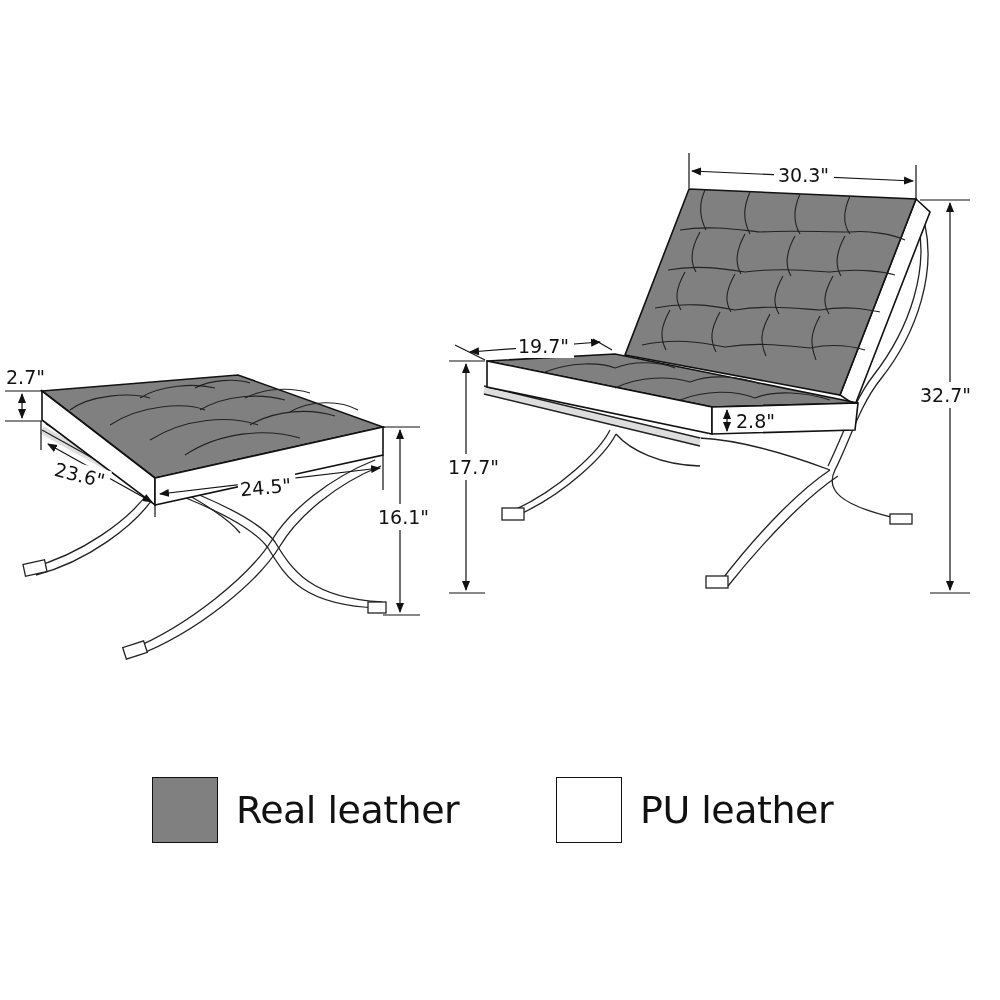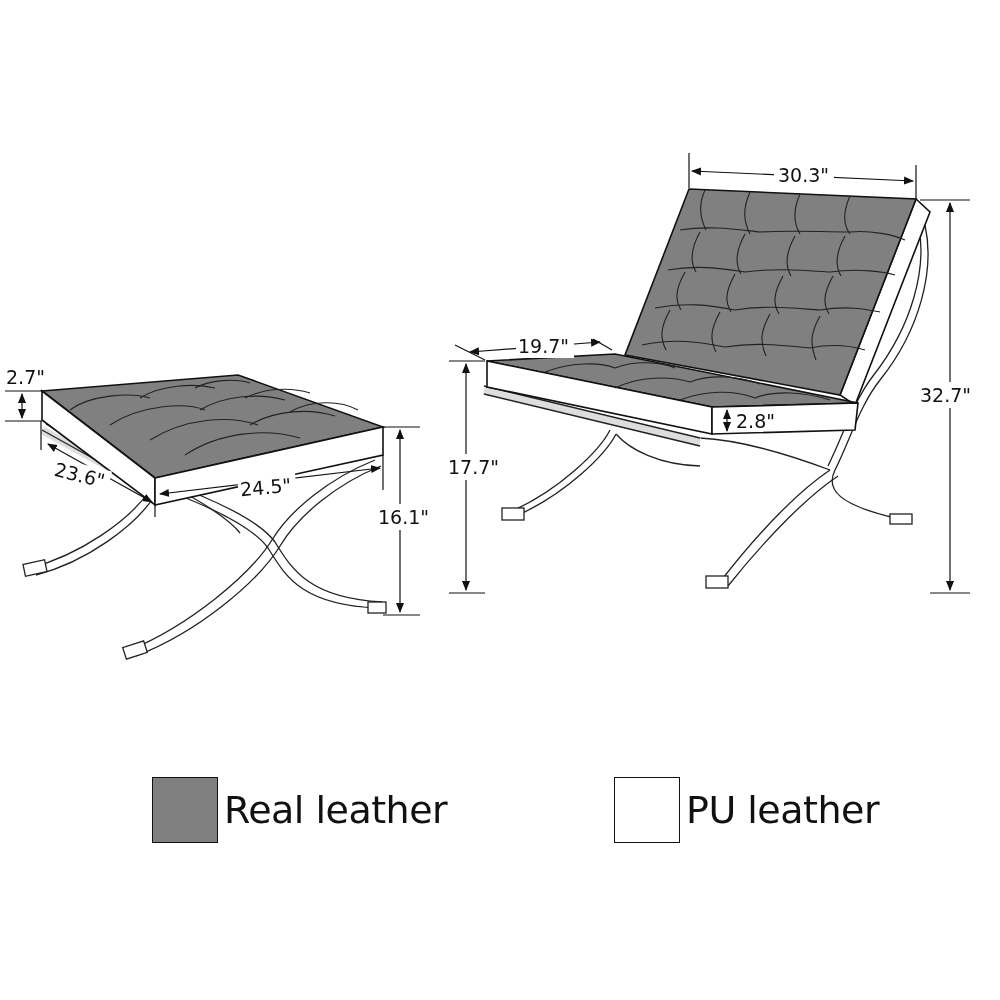--- a/index.html
+++ b/index.html
@@ -1,21 +1,21 @@
 <!DOCTYPE html>
 <html><head>
 <meta charset="utf-8">
 <style>
   html, body { margin:0; padding:0; background:#ffffff; }
   body { width:1000px; height:1000px; position:relative; overflow:hidden; font-family:"DejaVu Sans", sans-serif; }
   #diagram { position:absolute; left:0; top:0; width:1000px; height:1000px; }
   .dim { font-family:"DejaVu Sans", sans-serif; font-size:19px; fill:#111; }
   .legend { position:absolute; top:777px; display:flex; align-items:center; }
   .legend .swatch { width:66px; height:66px; border:1.5px solid #111; box-sizing:border-box; }
-  .legend .label { margin-left:6px; font-family:"DejaVu Sans", sans-serif; font-size:38px; color:#111; letter-spacing:-0.5px; }
+  .legend .label { margin-left:18px; font-family:"DejaVu Sans", sans-serif; font-size:38px; color:#111; letter-spacing:-0.5px; }
 </style>
 </head>
 <body>
 
 <svg id="diagram" viewBox="0 0 1000 1000" xmlns="http://www.w3.org/2000/svg">
   <defs>
     <marker id="arr" markerWidth="10" markerHeight="10" refX="9" refY="5" orient="auto-start-reverse" markerUnits="userSpaceOnUse">
       <path d="M0,1 L10,5 L0,9 Z" fill="#111"></path>
     </marker>
   </defs>
@@ -164,16 +164,16 @@
     <text class="dim" x="448" y="474">17.7"</text>
     <rect x="918" y="382" width="60" height="26" fill="#fff"></rect>
     <text class="dim" x="920" y="402">32.7"</text>
   </g>
 </svg>
 
 <div class="legend" style="left:152px;">
   <div class="swatch" style="background:#808080;"></div>
   <span class="label">Real leather</span>
 </div>
-<div class="legend" style="left:614px;justify-content:center;">
+<div class="legend" style="left:556px;justify-content:center;">
   <div class="swatch" style="background:#ffffff;"></div>
   <span class="label">PU leather</span>
 </div>
 
 </body></html>

